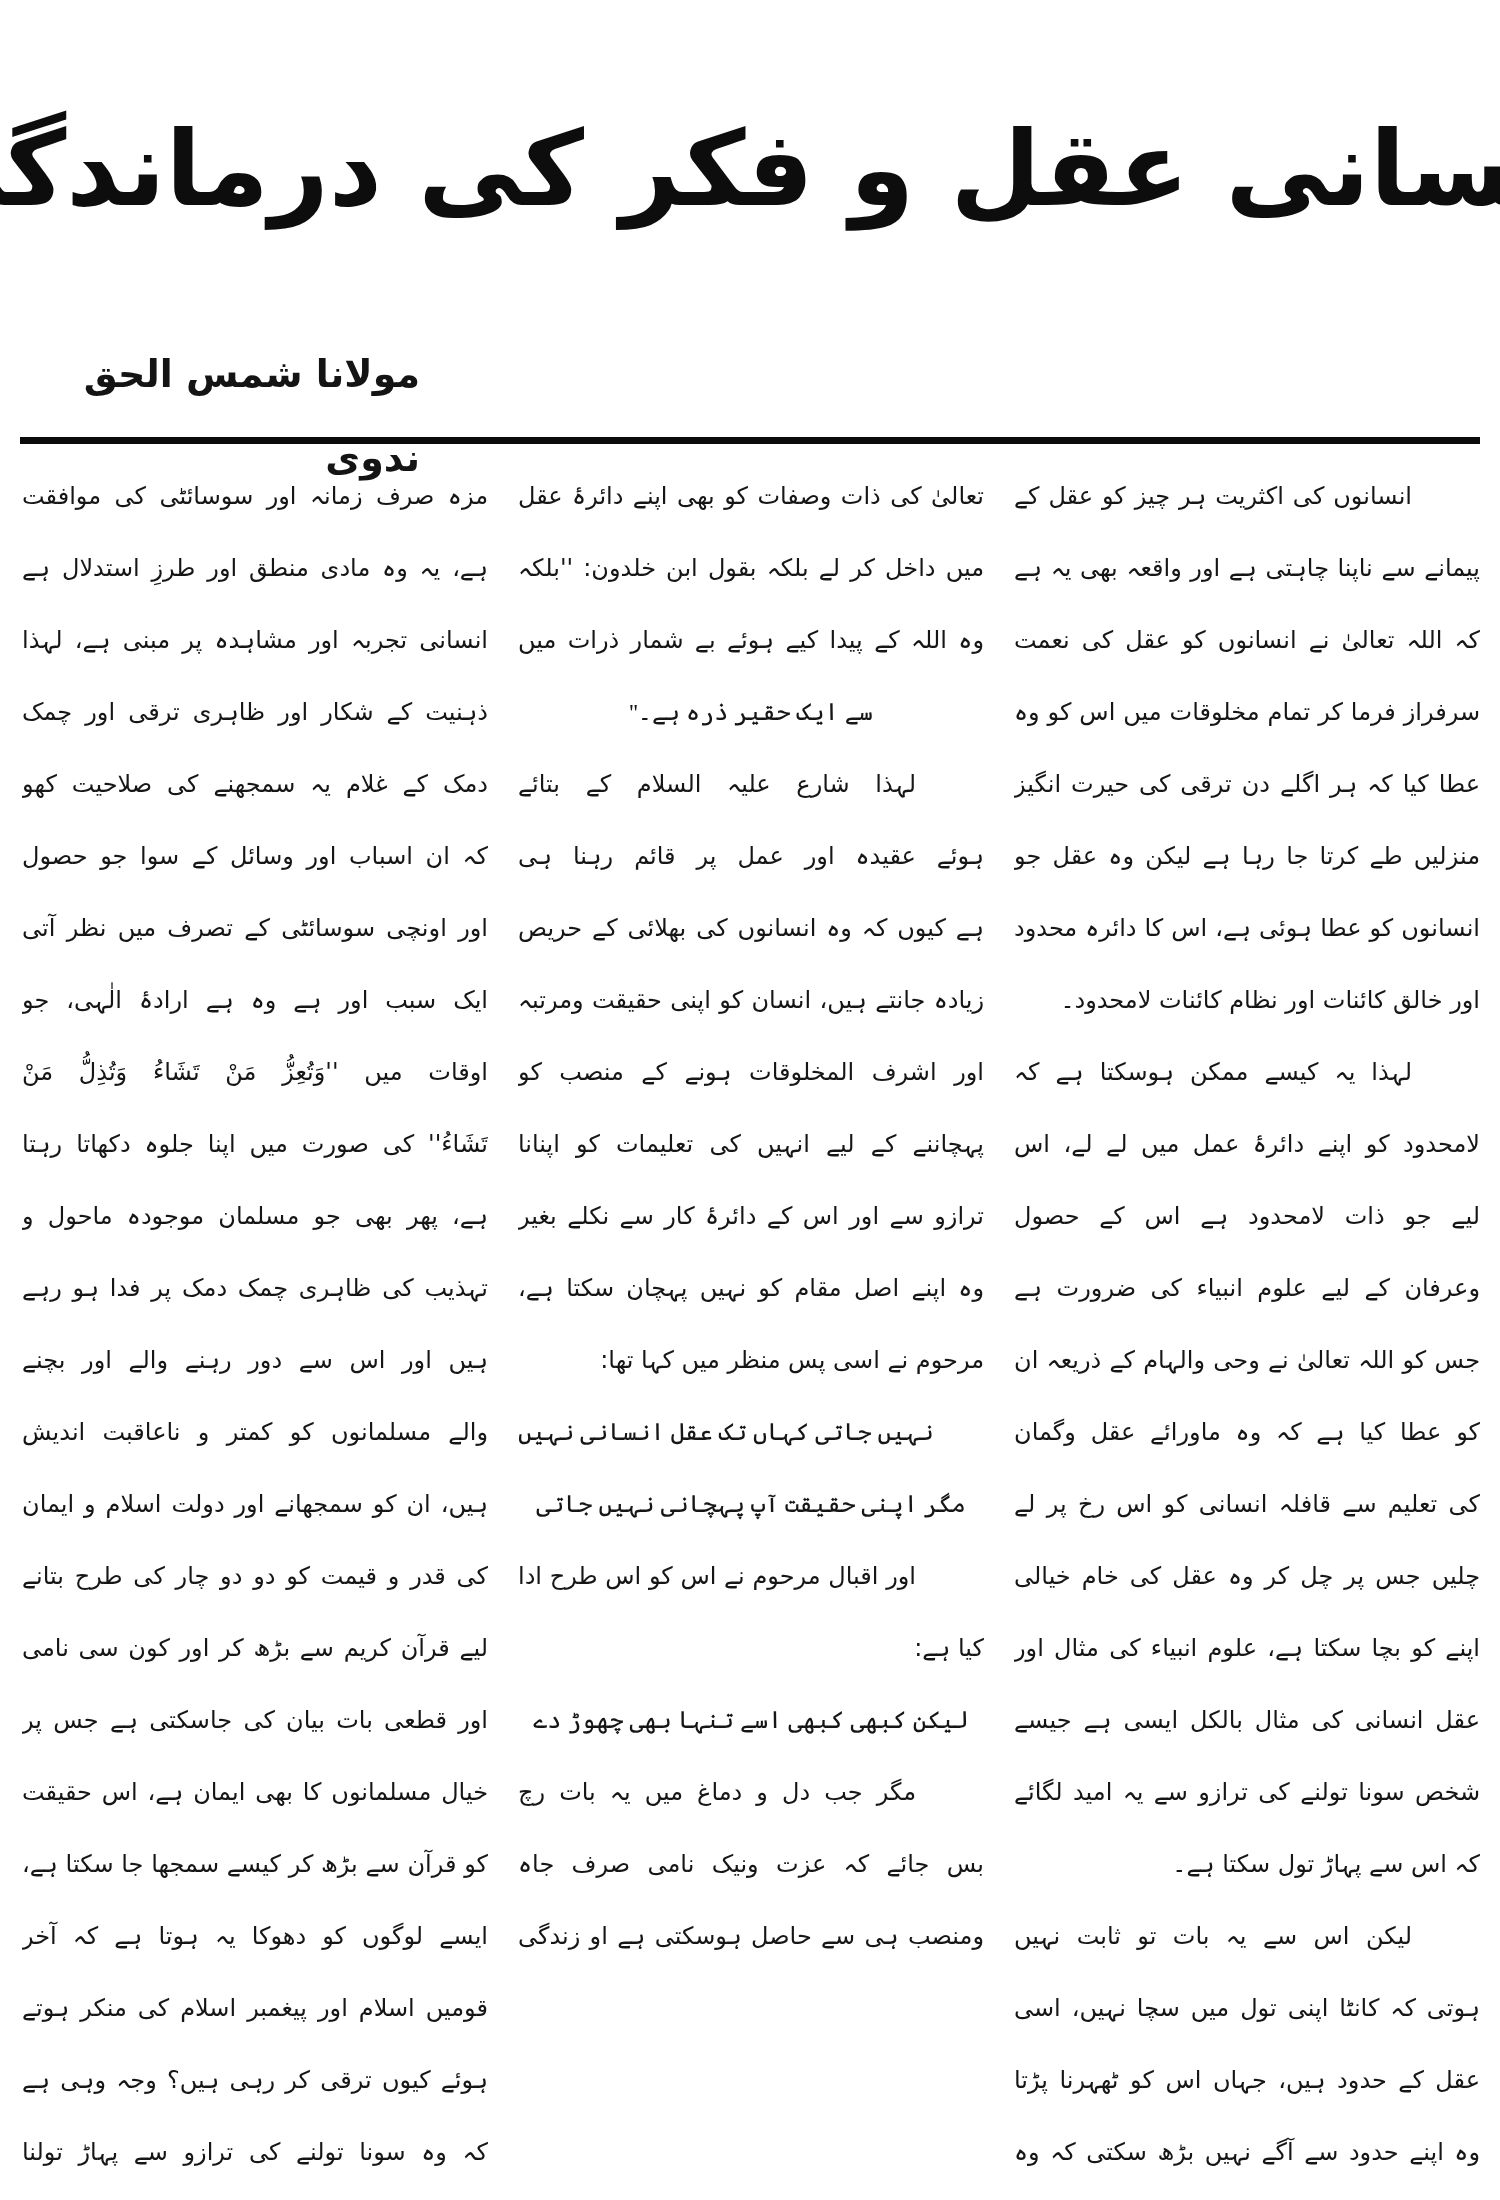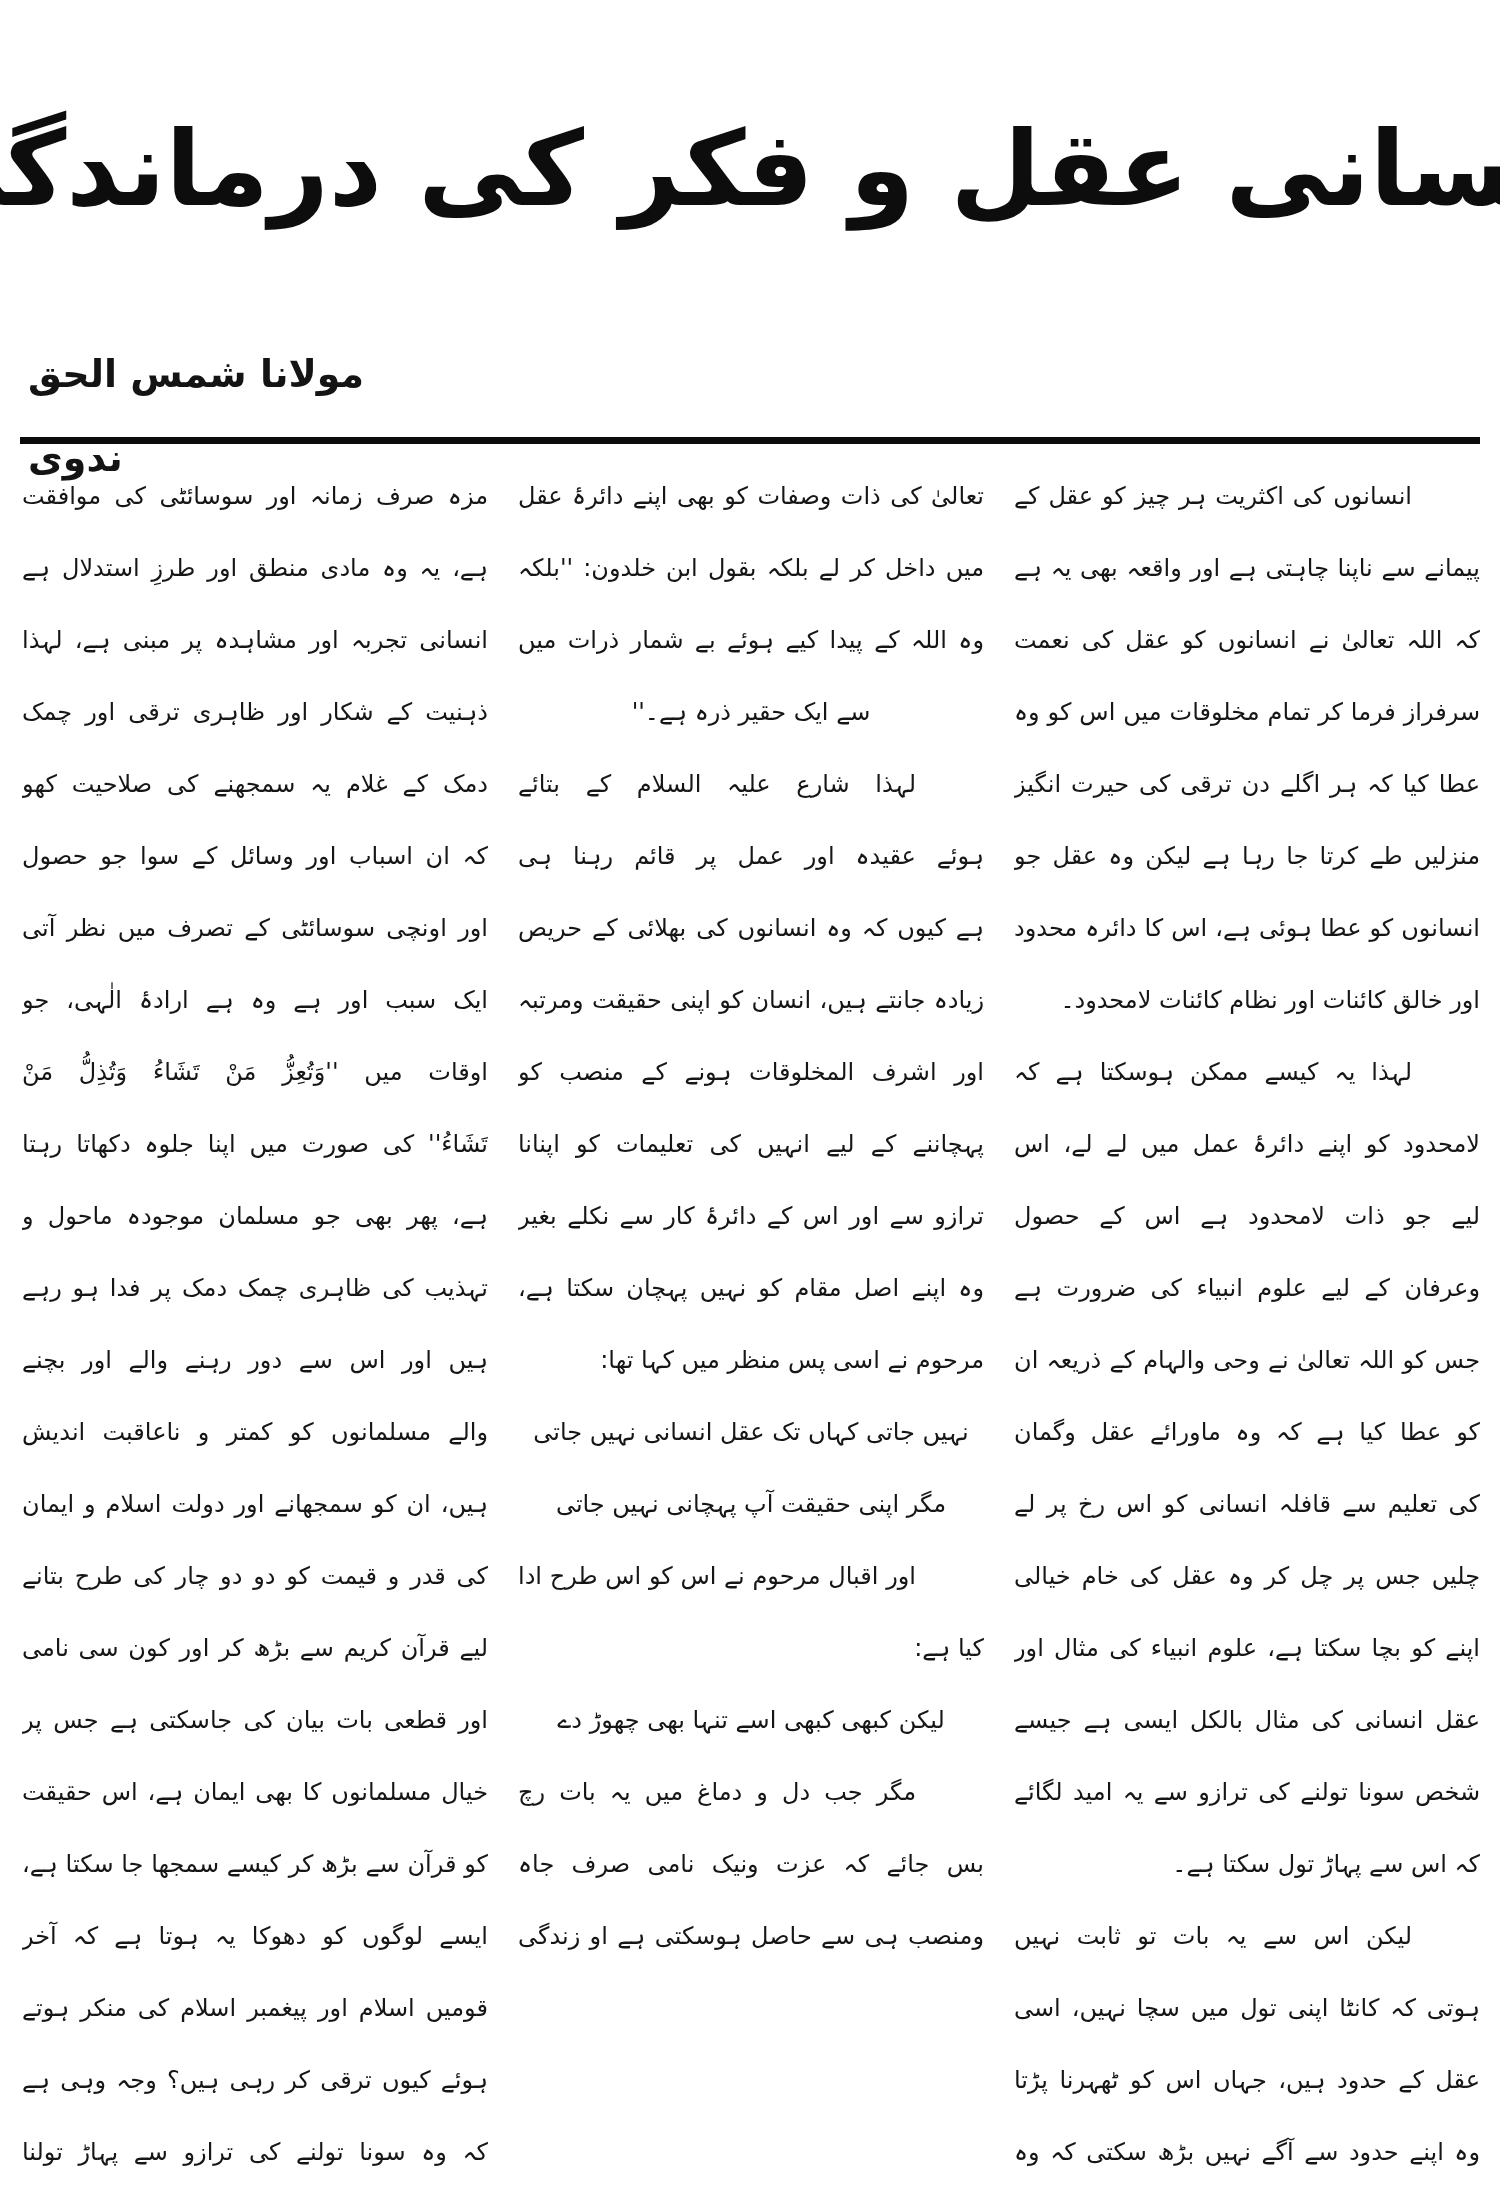--- a/index.html
+++ b/index.html
@@ -38,21 +38,21 @@
   }
   .byline {
     position: absolute;
     top: 332px;
     left: 28px;
     width: 392px;
     height: 84px;
     line-height: 84px;
     font-size: 38px;
     font-weight: bold;
-    text-align: left;
+    text-align: right;
     direction: rtl;
     color: #141414;
   }
   .rule {
     position: absolute;
     top: 437px;
     left: 20px;
     width: 1460px;
     height: 7px;
     background: #0b0b0b;
@@ -80,22 +80,23 @@
     direction: rtl;
     text-align: justify;
     text-align-last: justify;
     overflow: hidden;
     color: #161616;
   }
   .ln.end {
     text-align-last: right;
   }
   .ln.ctr {
-    text-align: right;
+    text-align: left;
     text-align-last: center;
+    font-family: Liberation Serif, serif;
   }
   .ln.ind {
     padding-right: 68px;
   }
 </style>
 </head>
 <body>
 
 <div class="page">
 

